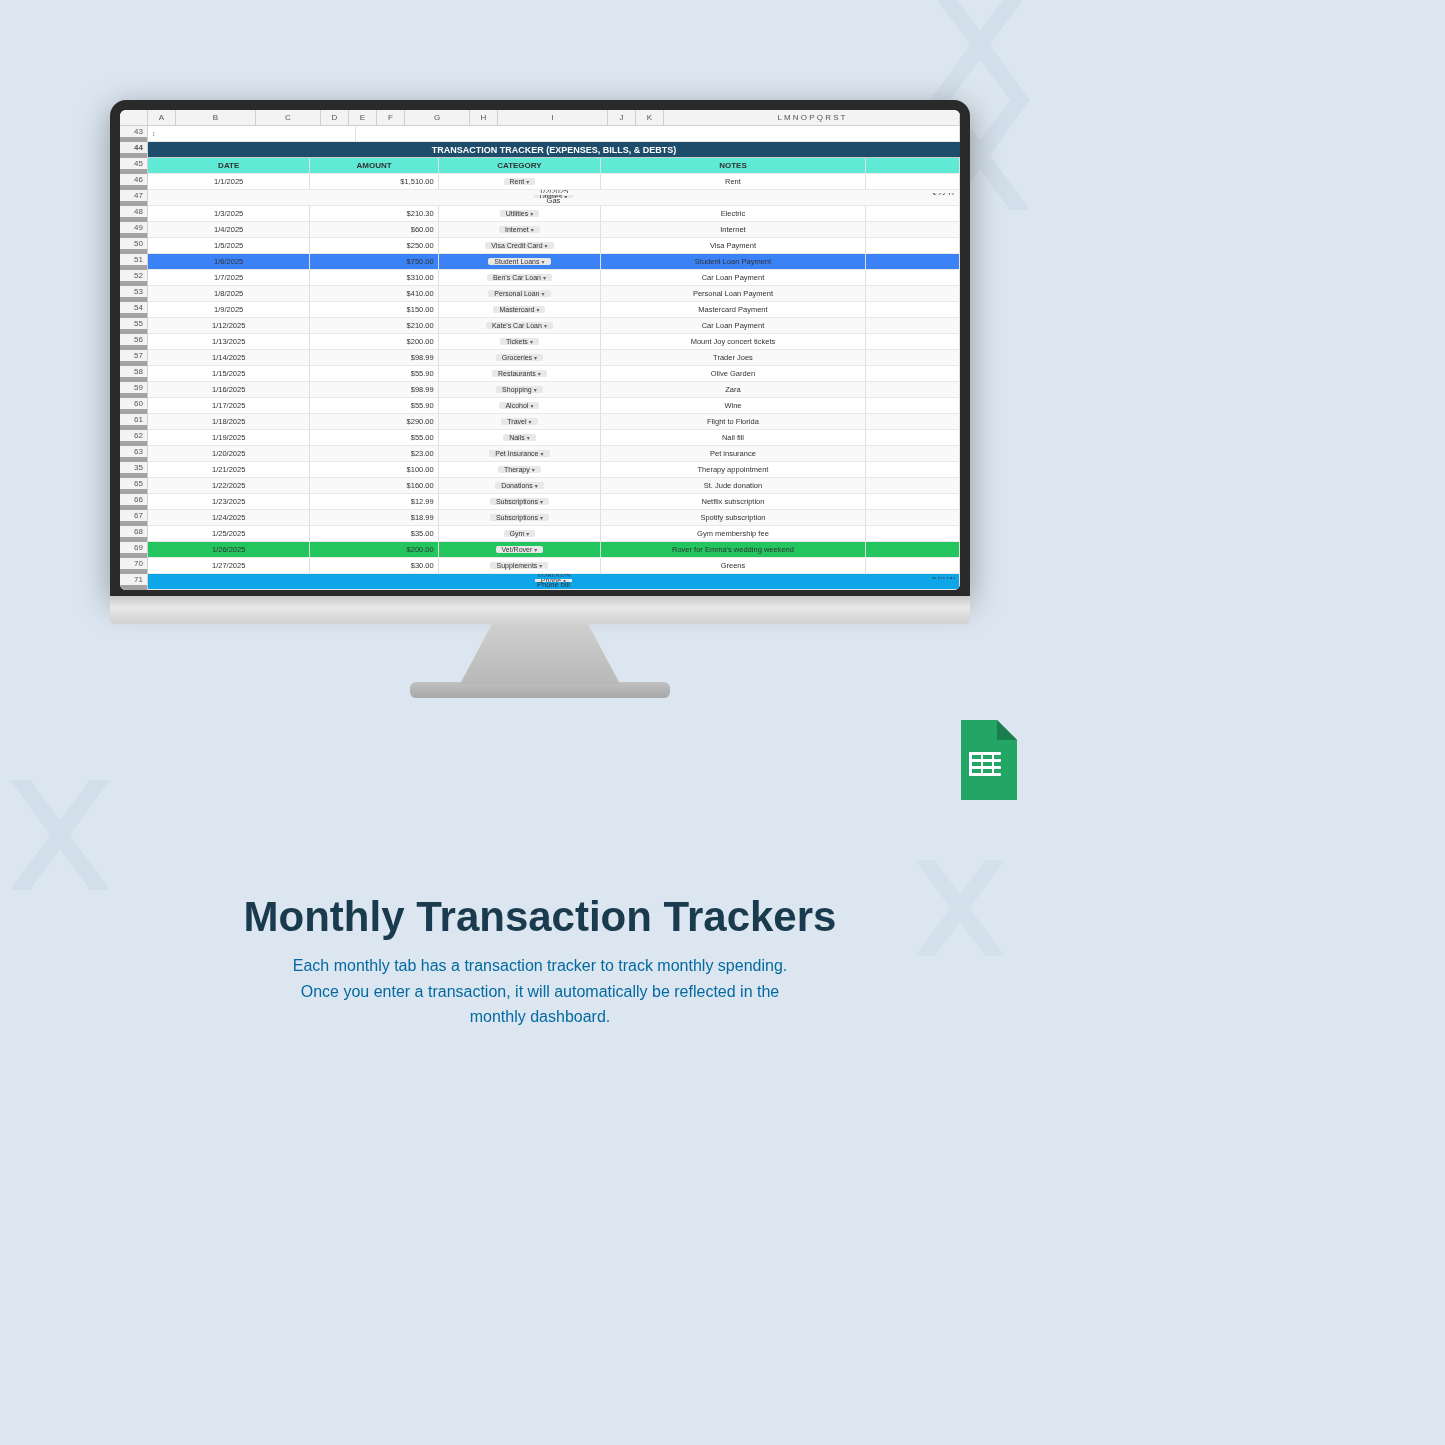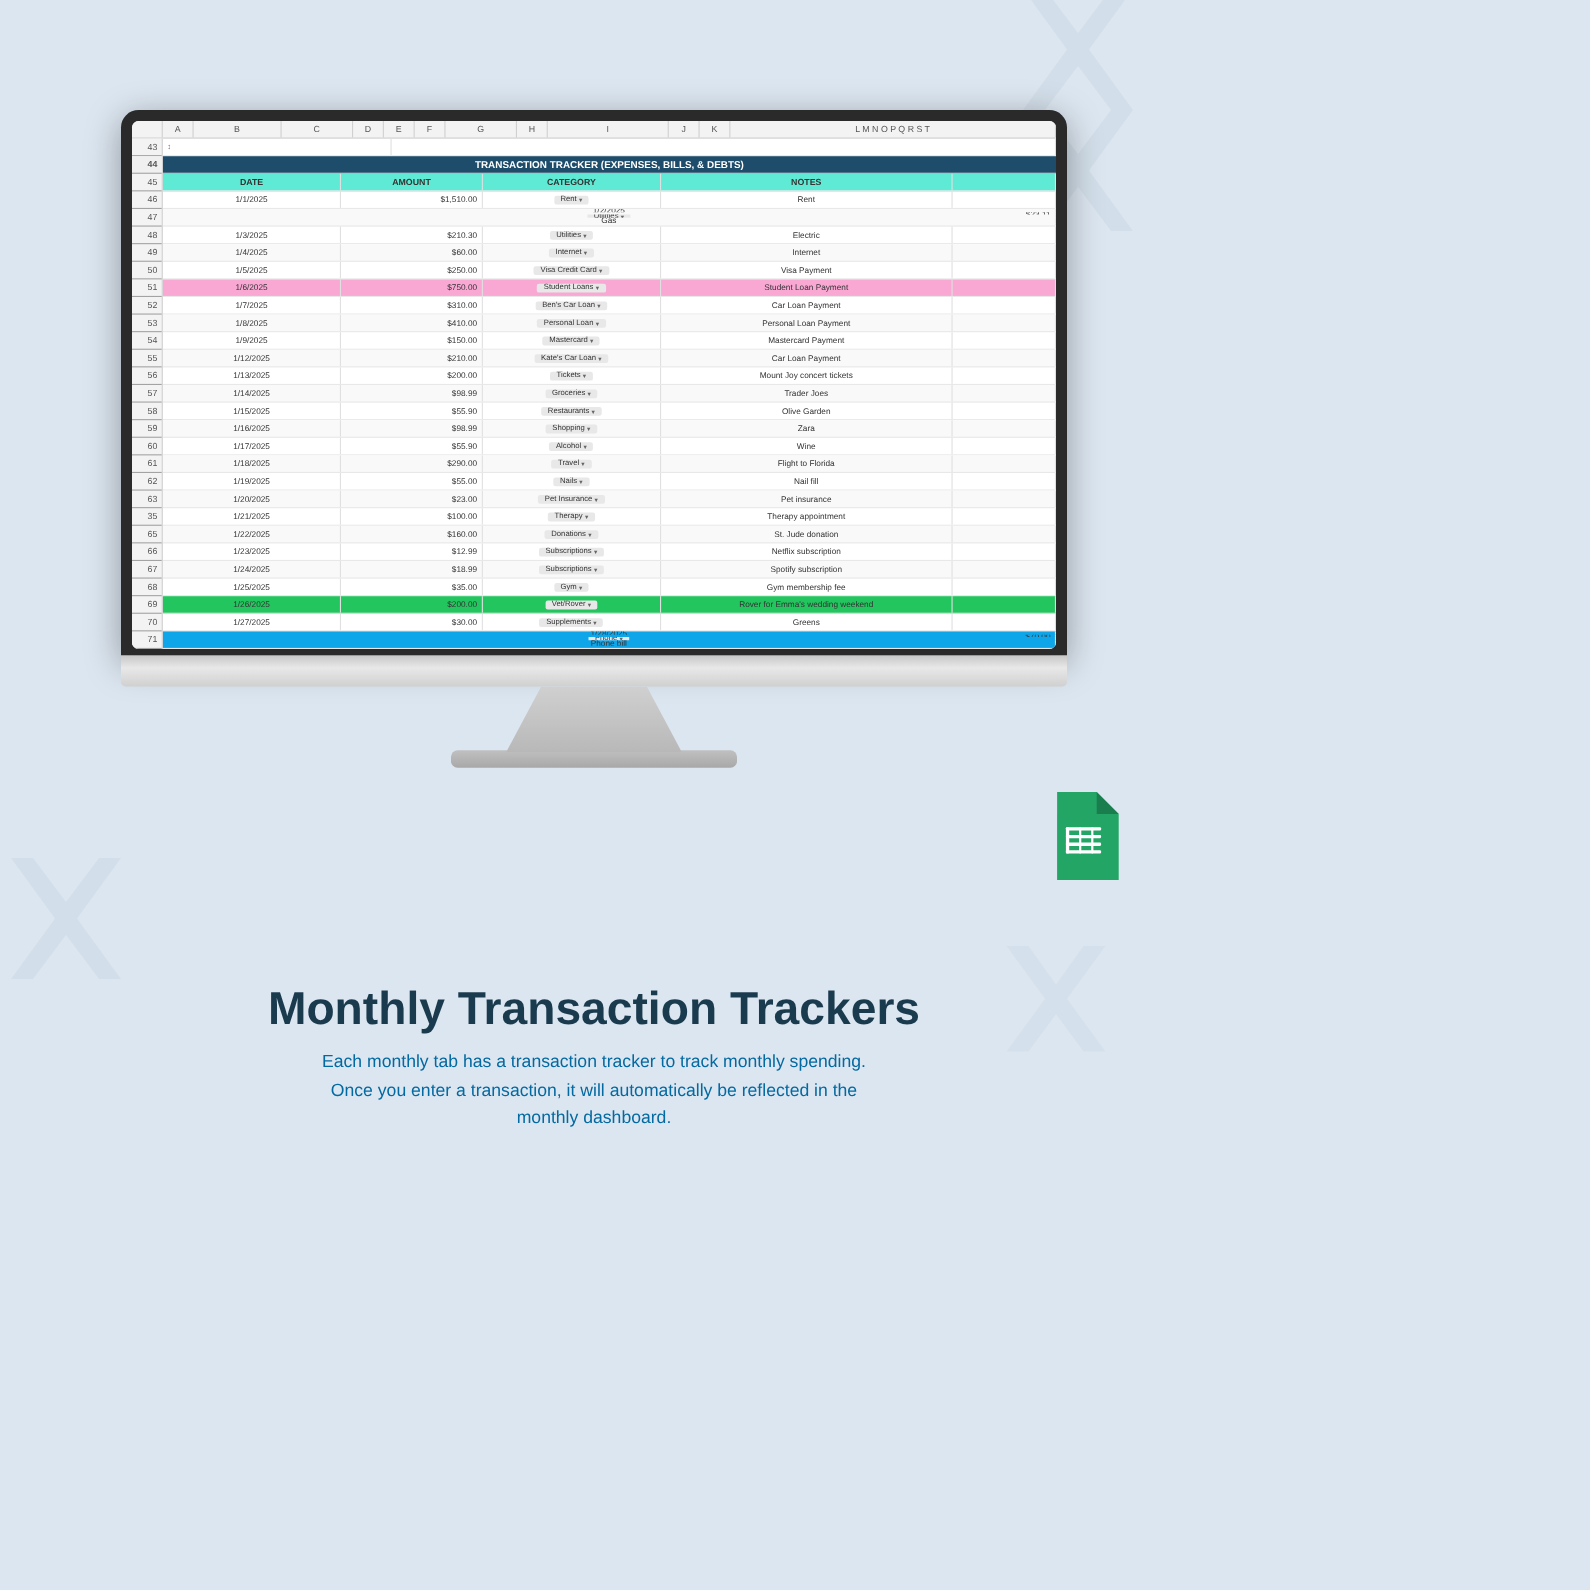--- a/index.html
+++ b/index.html
@@ -106,21 +106,21 @@
     }
 
     .row-num {
       height: 16px;
       display: flex;
       align-items: center;
       justify-content: flex-end;
       padding-right: 4px;
       font-size: 8px;
       color: #555;
-      border-bottom: 1px solid #a3a3a3;
+      border-bottom: 5px solid #a3a3a3;
     }
 
     .data-area {
       flex: 1;
       overflow: hidden;
     }
 
     
     .data-row {
       display: flex;
@@ -332,21 +332,21 @@
     </div>
                 <div class="data-row">
       <div class="cell cell-date">1/5/2025</div>
       <div class="cell cell-amount">$250.00</div>
       <div class="cell cell-category">
                     <span class="category-pill">Visa Credit Card <span class="dropdown-arrow">▾</span></span>
                   </div>
       <div class="cell cell-notes">Visa Payment</div>
       <div class="cell" style="flex:0.5;"></div>
     </div>
-                <div class="data-row" style="background: #f9a8d4;">
+                <div class="data-row" style="background: #3b82f6;">
       <div class="cell cell-date">1/6/2025</div>
       <div class="cell cell-amount">$750.00</div>
       <div class="cell cell-category">
                     <span class="category-pill">Student Loans <span class="dropdown-arrow">▾</span></span>
                   </div>
       <div class="cell cell-notes">Student Loan Payment</div>
       <div class="cell" style="flex:0.5;"></div>
     </div>
                 <div class="data-row">
       <div class="cell cell-date">1/7/2025</div>

